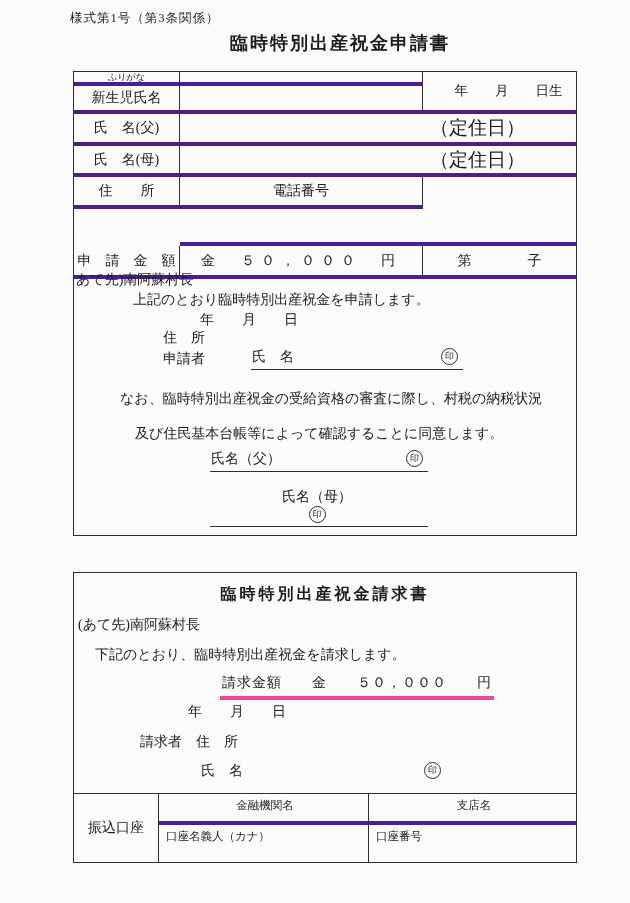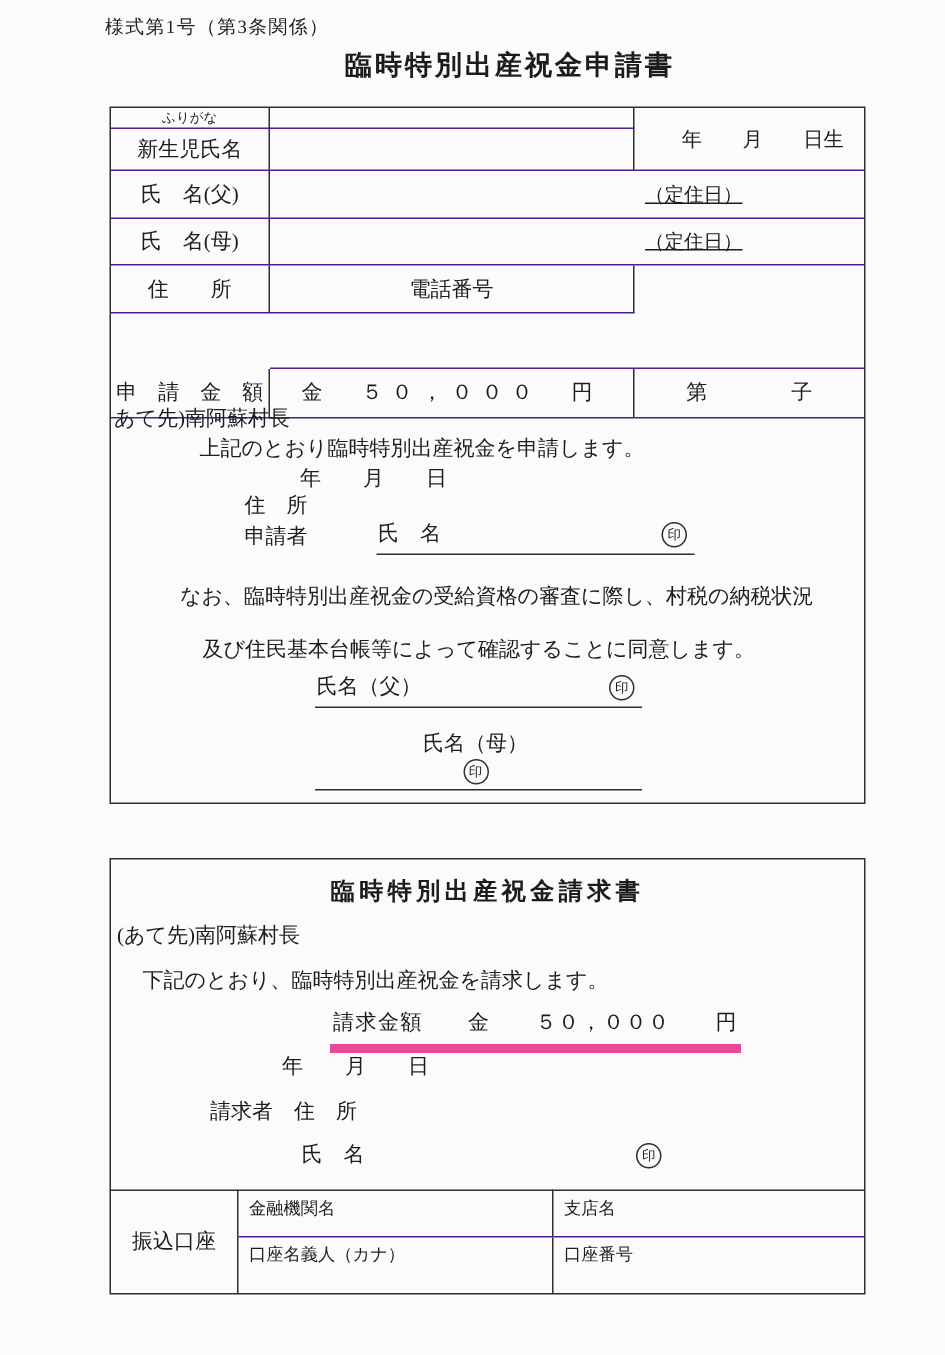--- a/index.html
+++ b/index.html
@@ -17,42 +17,42 @@
     box-sizing:border-box;background:transparent;}
   #form1{top:71px;height:465px;}
   #form2{top:572px;height:291px;}
 
   
   .tbl{display:grid;grid-template-columns:106px 243px 1fr;
     grid-template-rows:14px 28px 32px 31px 32px 37px 33px;
     font-size:14px;}
   .tbl > div{box-sizing:border-box;display:flex;align-items:center;}
   .bR{border-right:1px solid #2e2e2e;}
-  .bB{border-bottom:1px solid #4c1d95;}
+  .bB{border-bottom:4px solid #4c1d95;text-align:center;}
   .ctr{justify-content:center;}
   .furi{font-size:9px;}
   .c3merge{grid-column:3;grid-row:1/3;justify-content:center;padding-left:18px;
     font-size:13.5px;}
   .span24{grid-column:2/4;}
-  .resid{padding-left:250px;font-size:13px;text-decoration:underline;}
+  .resid{padding-left:250px;font-size:19px;}
   .addrv{padding-left:18px;}
   .amount{justify-content:center;letter-spacing:6px;}
   .order{justify-content:center;}
 
   
   .line{position:absolute;display:flex;align-items:center;font-size:14px;
     line-height:19px;white-space:pre;}
   .signline{display:inline-flex;justify-content:space-between;align-items:center;
     border-bottom:1px solid #2e2e2e;padding:0 5px 3px 1px;box-sizing:border-box;}
   .noline{display:inline-flex;justify-content:space-between;align-items:center;
     padding:0 5px 3px 1px;box-sizing:border-box;}
   .seal{display:inline-flex;align-items:center;justify-content:center;
     width:15px;height:15px;border:1px solid #2e2e2e;border-radius:50%;
     font-size:9px;line-height:1;flex:0 0 auto;background:transparent;}
-  .u-amount{border-bottom:6px solid #ec4899;padding:0 2px 4px 2px;
+  .u-amount{border-bottom:4px solid #ec4899;padding:0 2px 4px 2px;
     letter-spacing:1px;}
 
   
   .form2-title{left:0;right:0;top:11px;text-align:center;font-size:16px;
     font-weight:bold;letter-spacing:3px;}
 
   
   .bank{position:absolute;left:0;right:0;top:220px;bottom:0;display:grid;
     grid-template-columns:85px 210px 1fr;grid-template-rows:32px 1fr;}
   .bank > div{box-sizing:border-box;}

